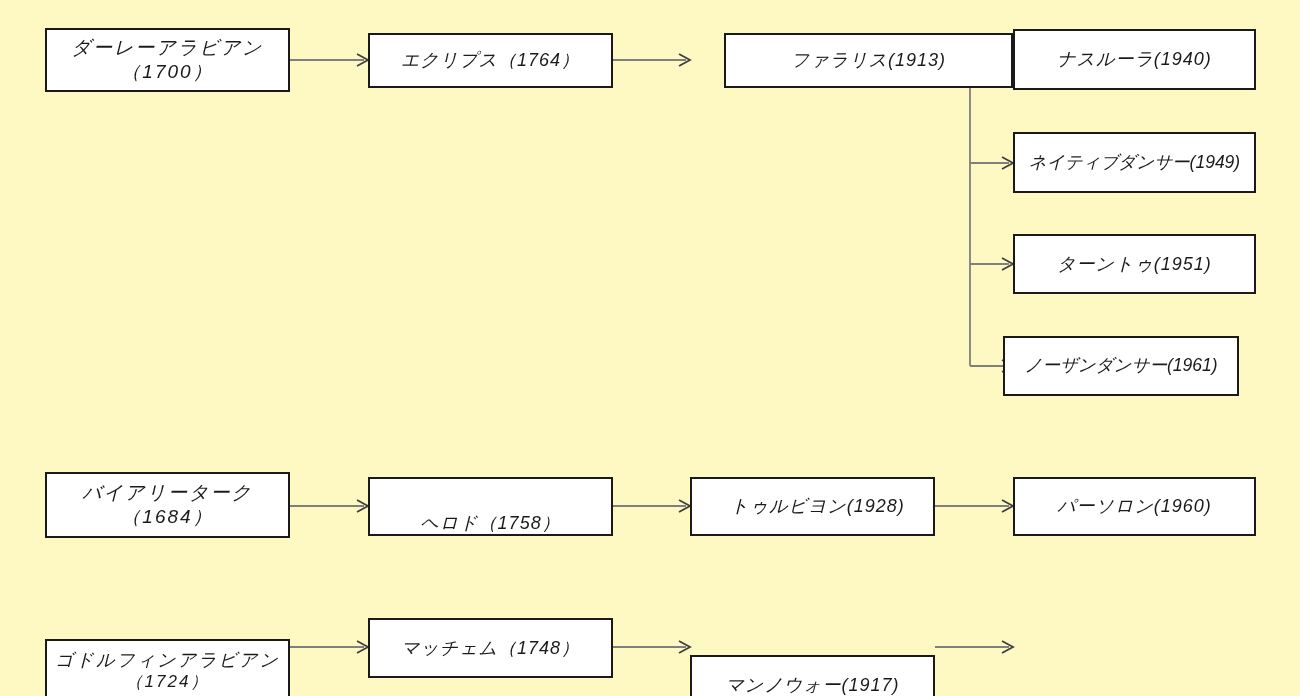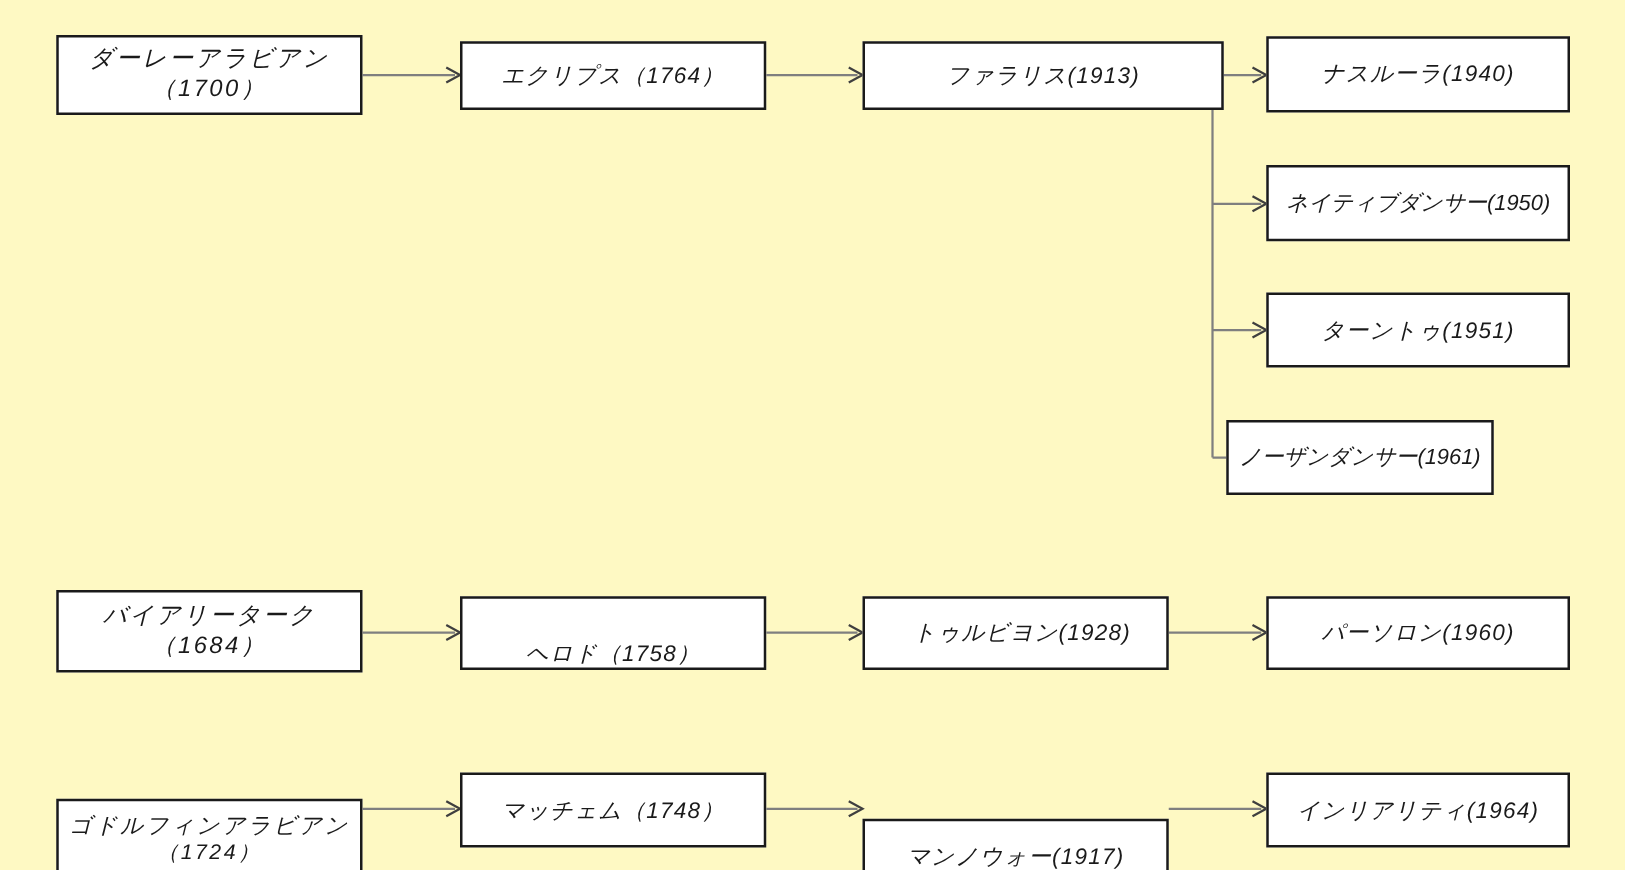--- a/index.html
+++ b/index.html
@@ -70,33 +70,33 @@
     </g>
   </svg>
 
   <div class="node big" style="left:45px;top:28px;width:245px;height:64px;">
     <span class="l1">ダーレーアラビアン</span>
     <span class="l2">（1700）</span>
   </div>
   <div class="node" style="left:368px;top:33px;width:245px;height:55px;justify-content:center;">
     <span class="l1">エクリプス（1764）</span>
   </div>
-  <div class="node" style="left:690px;top:33px;width:289px;height:55px;">
+  <div class="node" style="left:724px;top:33px;width:289px;height:55px;">
     <span class="l1">ファラリス(1913)</span>
   </div>
   <div class="node" style="left:1013px;top:29px;width:243px;height:61px;justify-content:center;">
     <span class="l1">ナスルーラ(1940)</span>
   </div>
   <div class="node tight" style="left:1013px;top:132px;width:243px;height:61px;">
-    <span class="l1">ネイティブダンサー(1950)</span>
+    <span class="l1">ネイティブダンサー(1949)</span>
   </div>
   <div class="node" style="left:1013px;top:234px;width:243px;height:60px;">
     <span class="l1">ターントゥ(1951)</span>
   </div>
-  <div class="node tight" style="left:981px;top:336px;width:214px;height:60px;">
+  <div class="node tight" style="left:1003px;top:336px;width:236px;height:60px;">
     <span class="l1">ノーザンダンサー(1961)</span>
   </div>
 
   <div class="node big" style="left:45px;top:472px;width:245px;height:66px;text-align:center;">
     <span class="l1">バイアリーターク</span>
     <span class="l2">（1684）</span>
   </div>
   <div class="node" style="left:368px;top:477px;width:245px;height:59px;justify-content:flex-end;">
     <span class="l1">ヘロド（1758）</span>
   </div>
@@ -110,17 +110,14 @@
   <div class="node big" style="left:45px;top:639px;width:245px;height:63px;">
     <span class="l1" style="font-size:18px;">ゴドルフィンアラビアン</span>
     <span class="l2" style="font-size:17px;">（1724）</span>
   </div>
   <div class="node" style="left:368px;top:618px;width:245px;height:60px;">
     <span class="l1">マッチェム（1748）</span>
   </div>
   <div class="node" style="left:690px;top:641px;width:245px;height:60px;margin-top:14px;">
     <span class="l1">マンノウォー(1917)</span>
   </div>
-  <div class="node" style="left:1013px;top:618px;width:243px;height:60px;">
-    <span class="l1">インリアリティ(1964)</span>
-  </div>
 
 </div>
 
 </body></html>

